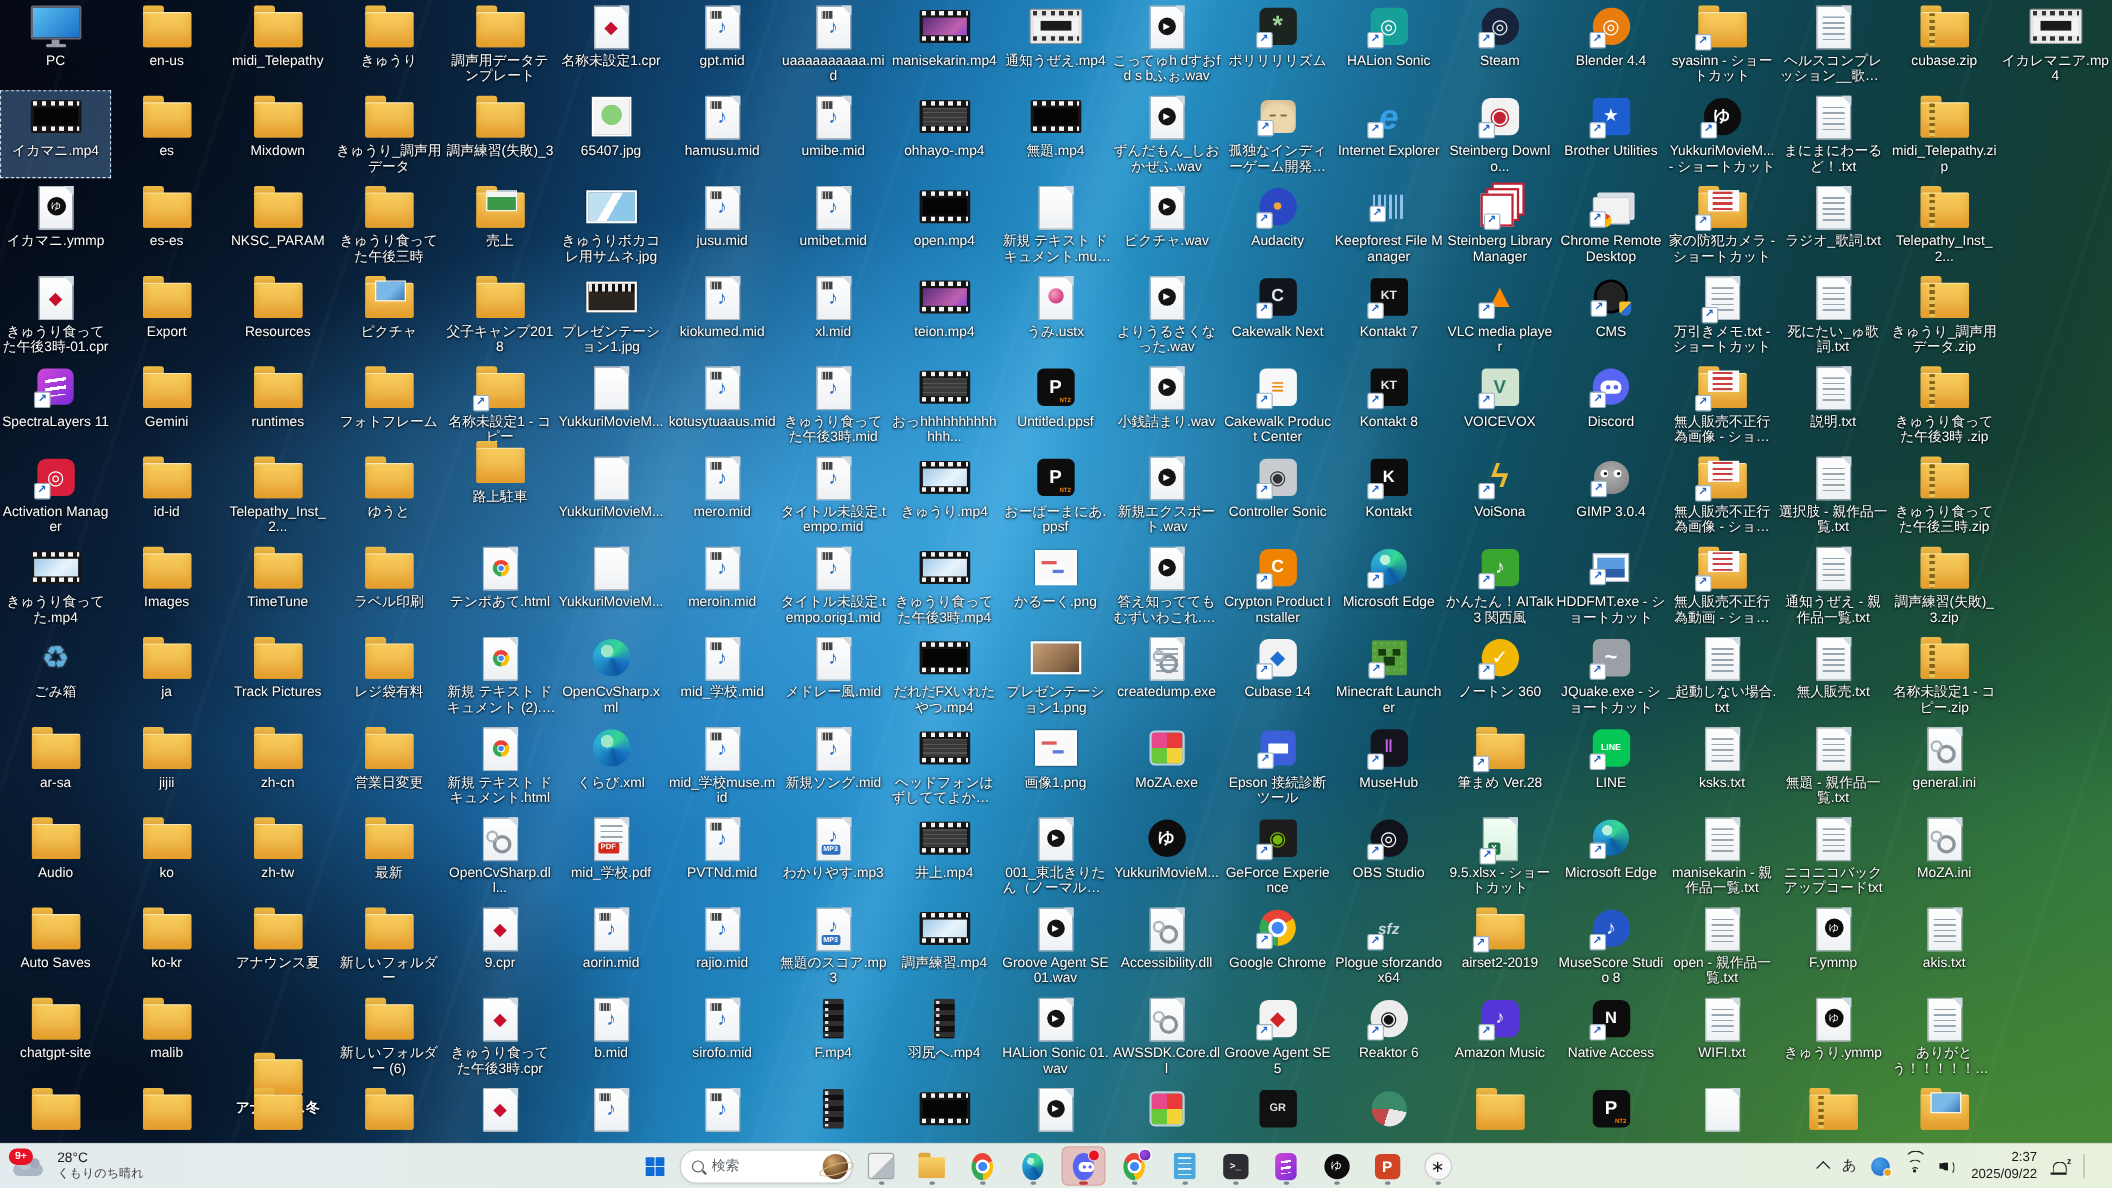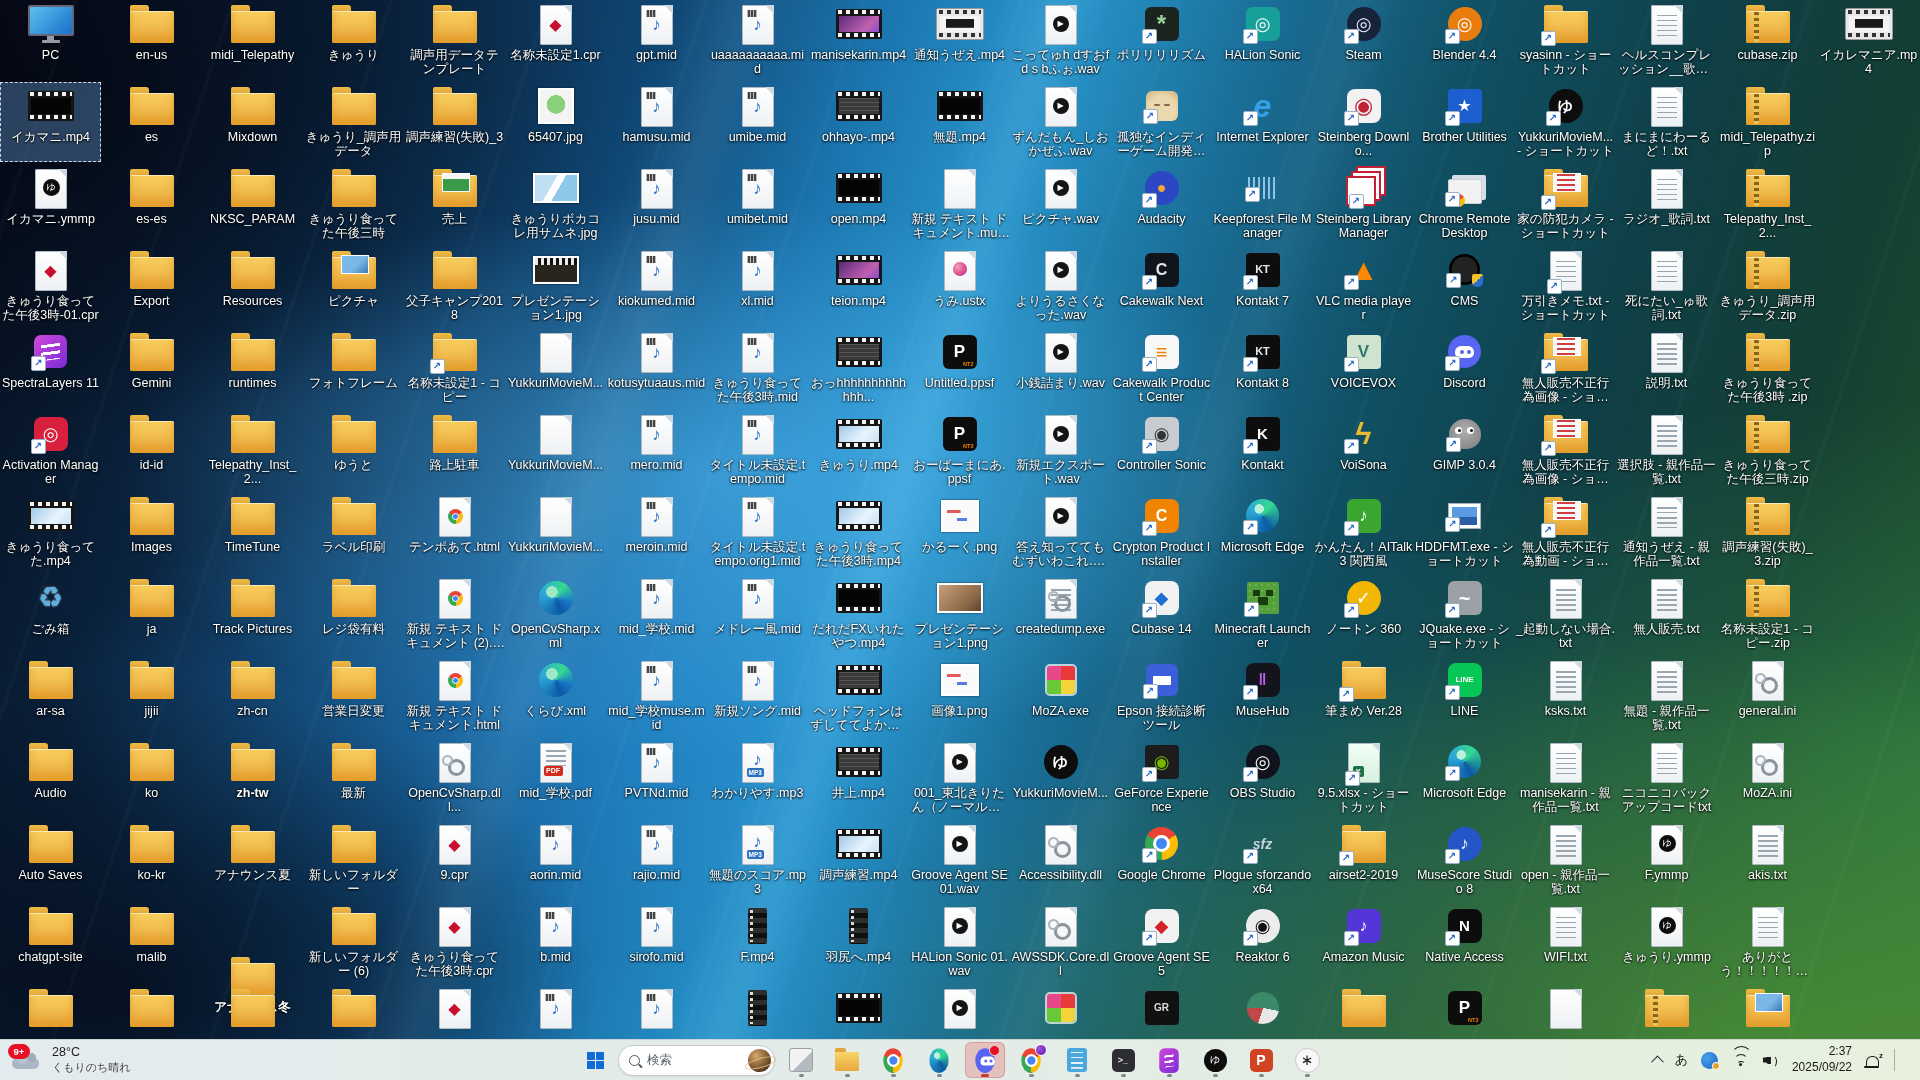--- a/index.html
+++ b/index.html
@@ -1229,21 +1229,21 @@
         <div class="icw">
           <span class="iwrap">
             <div class="ifo">
               <div class="tab"></div>
               <div class="bod"></div>
             </div>
           </span>
         </div>
         <div class="lbl">ゆうと</div>
       </div>
-      <div class="cell" style="left: 404px; top: 410px;">
+      <div class="cell" style="left: 404px; top: 396px;">
         <div class="icw">
           <span class="iwrap">
             <div class="ifo">
               <div class="tab"></div>
               <div class="bod"></div>
             </div>
           </span>
         </div>
         <div class="lbl">路上駐車</div>
       </div>
@@ -1930,21 +1930,21 @@
         <div class="icw">
           <span class="iwrap">
             <div class="ifo">
               <div class="tab"></div>
               <div class="bod"></div>
             </div>
           </span>
         </div>
         <div class="lbl">ko</div>
       </div>
-      <div class="cell" style="left: 202px; top: 738px; font-weight: bold;">
+      <div class="cell" style="left: 202px; top: 738px;">
         <div class="icw">
           <span class="iwrap">
             <div class="ifo">
               <div class="tab"></div>
               <div class="bod"></div>
             </div>
           </span>
         </div>
         <div class="lbl">zh-tw</div>
       </div>

